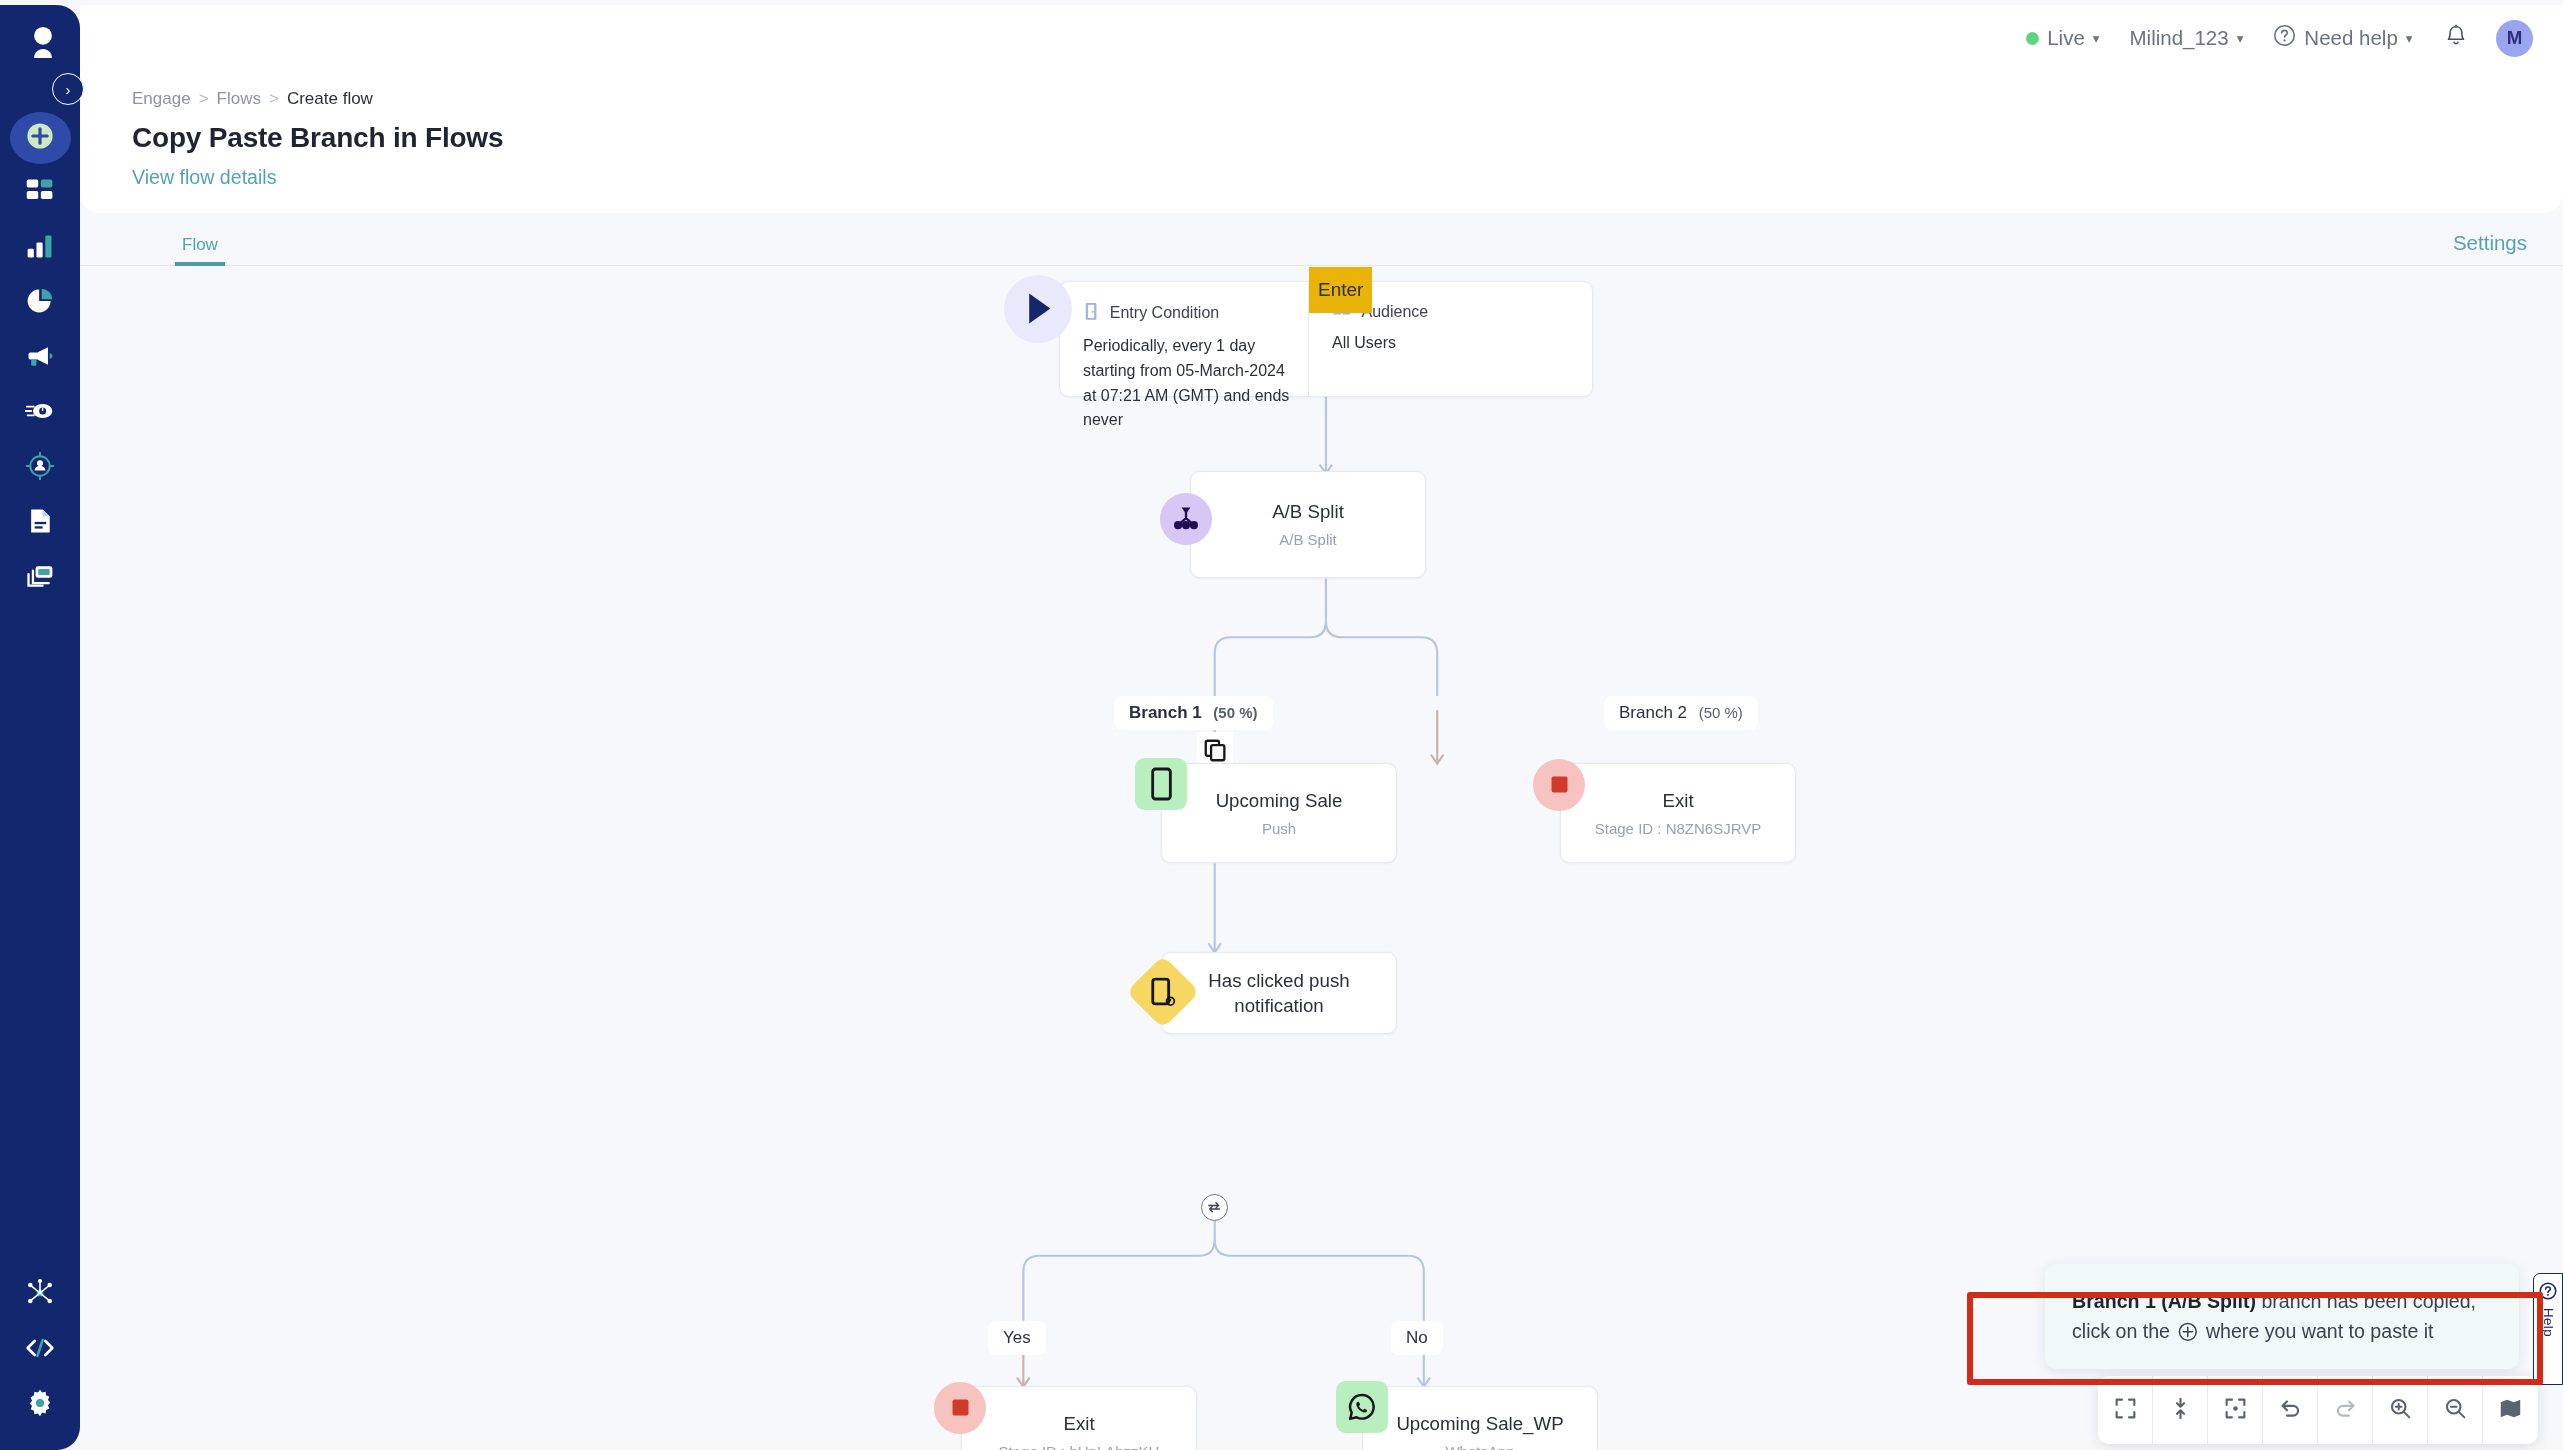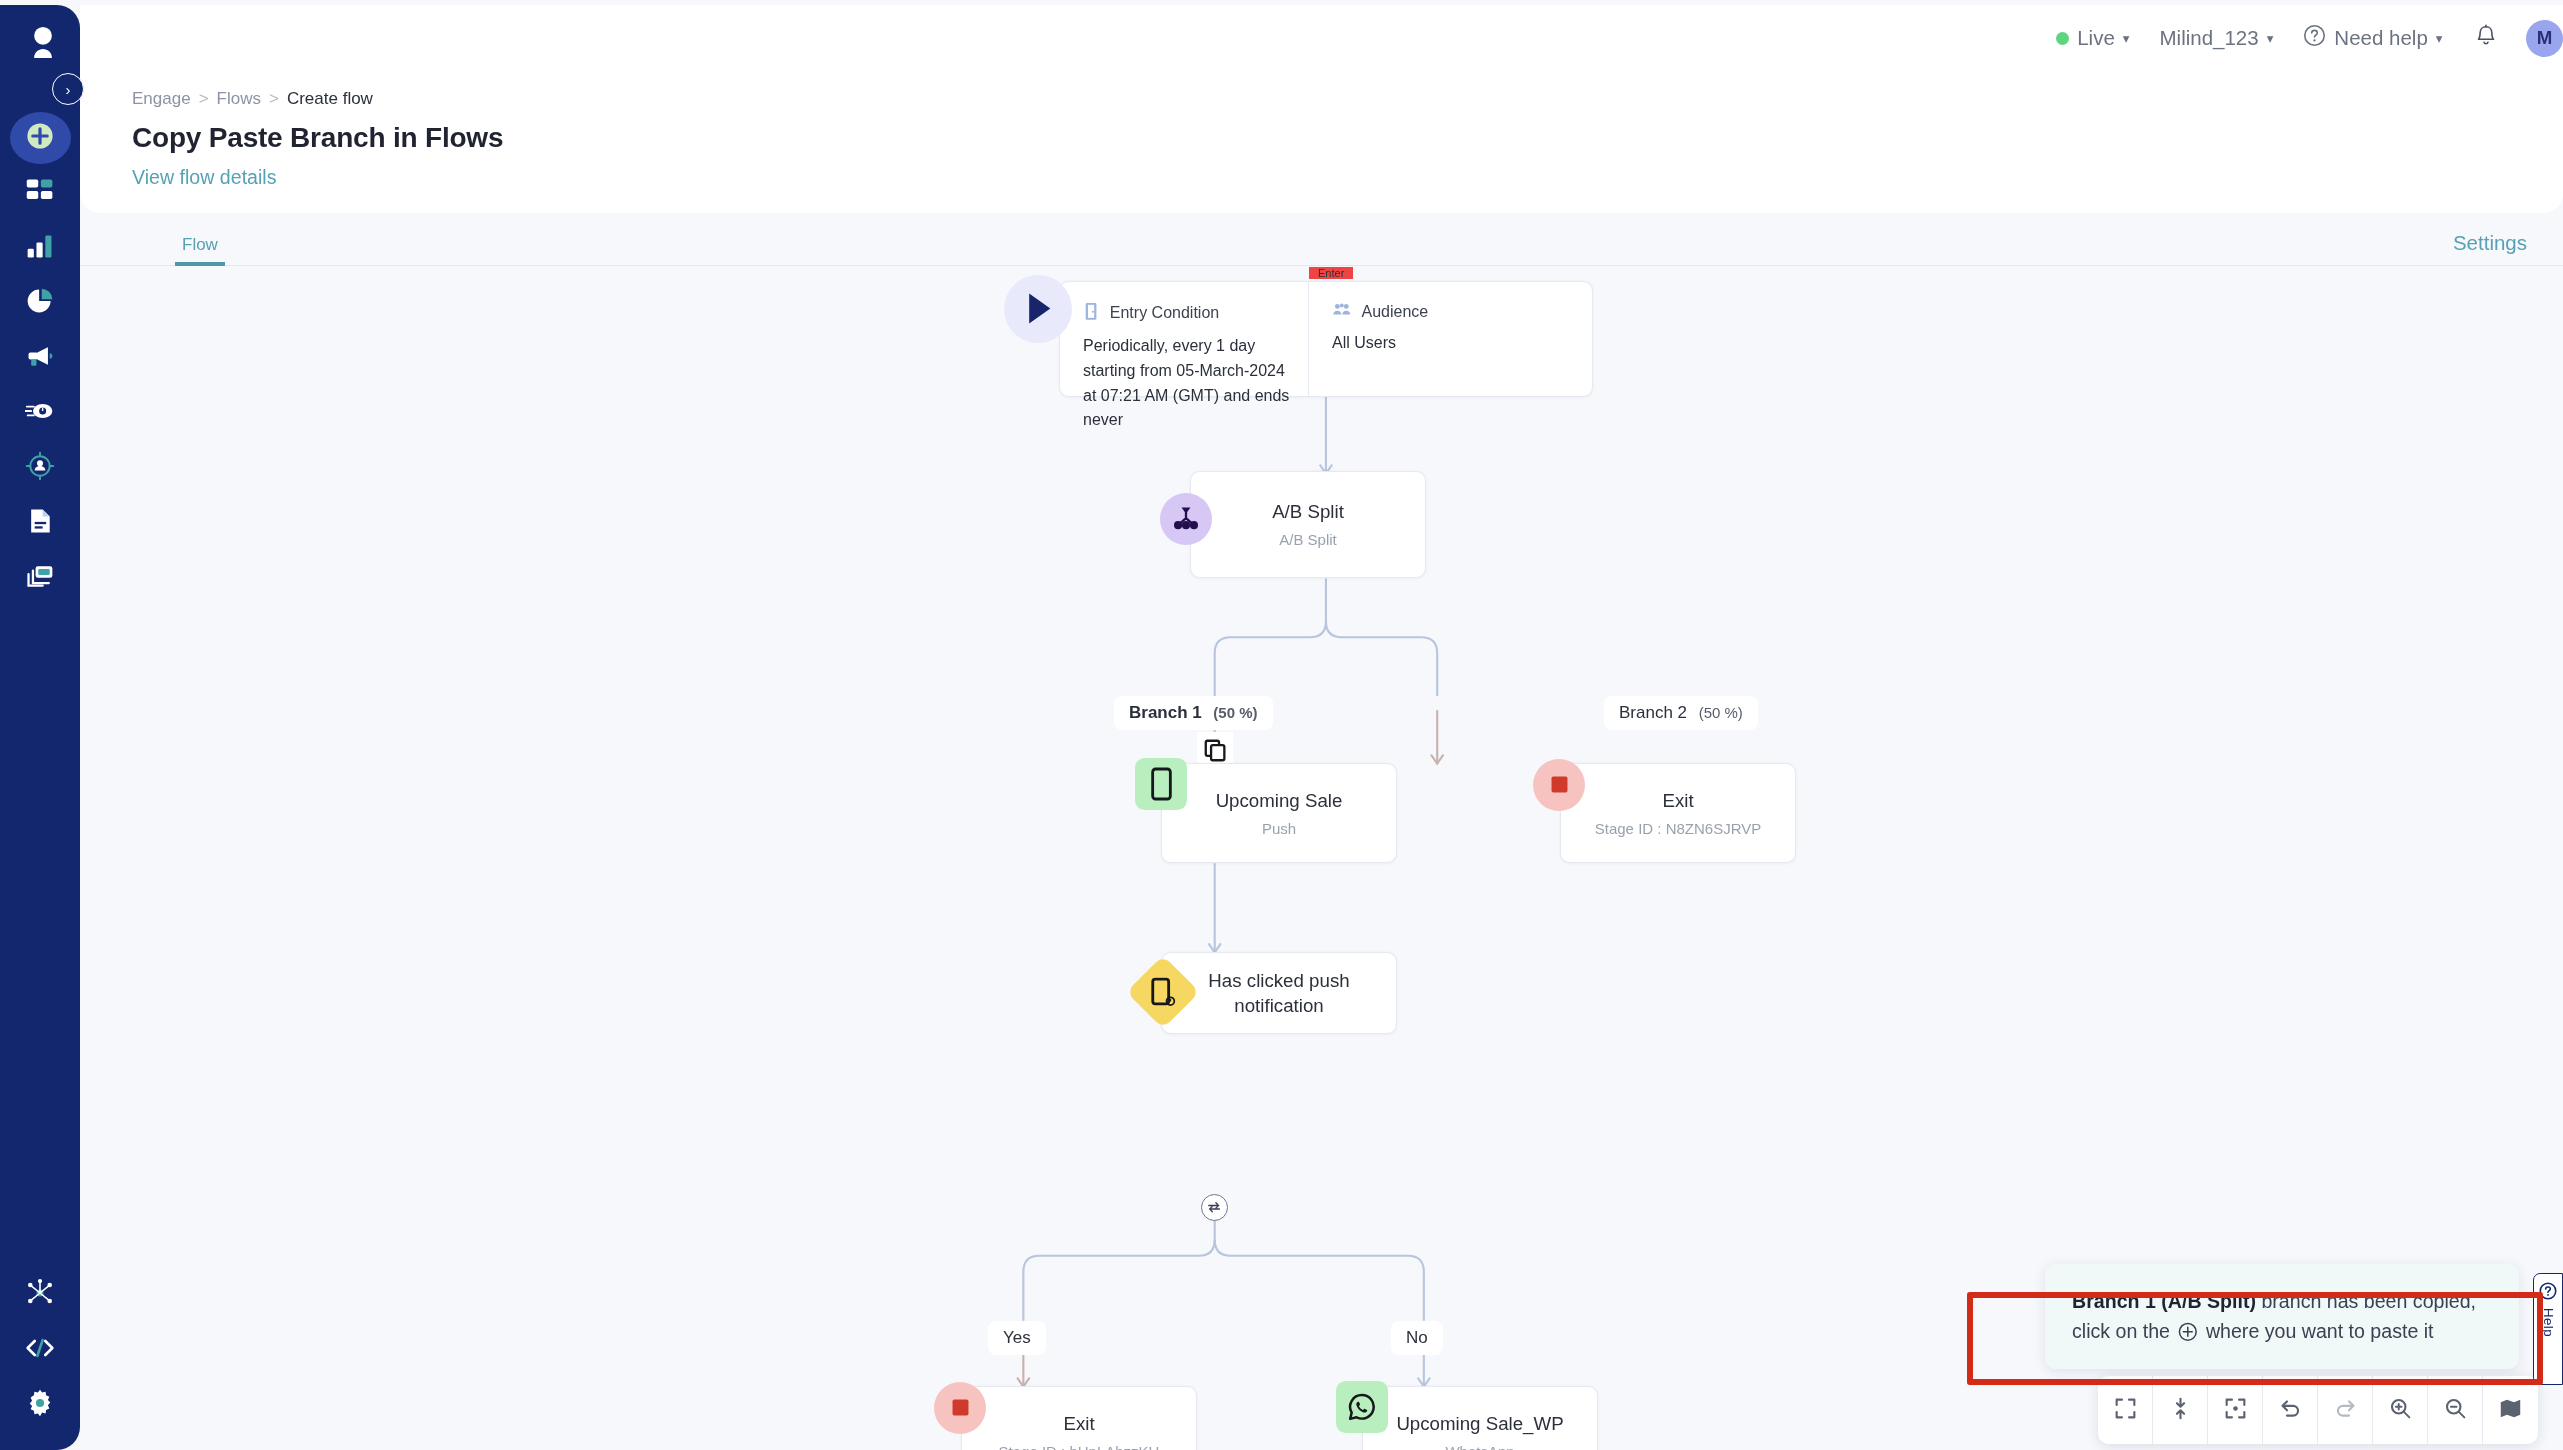--- a/index.html
+++ b/index.html
@@ -41,21 +41,21 @@
     background:#2f4aa8;
   }
   .rail-item svg { position: relative; z-index: 2; }
   .rail-bottom { position:absolute; left:0; bottom:18px; width:80px; }
 
   
   #topbar {
     position: absolute; left: 80px; top: 5.3px; right: 0; height: 66px;
     background: #ffffff;
     display: flex; align-items: center; justify-content: flex-end;
-    gap: 0;
+    padding-right: 30px; gap: 0;
     z-index: 30;
   }
   .tb-item {
     display: flex; align-items: center; gap: 8px;
     font-size: 20.5px; color: #6b7280; cursor: pointer;
     padding: 0 15px; white-space: nowrap;
   }
   .live-dot { width: 13.3px; height: 13.3px; border-radius: 50%; background: #5ed47f; }
   .caret { font-size: 13.3px; color:#6b7280; }
   .bell { padding: 0 16px; cursor: pointer; }
@@ -133,22 +133,22 @@
     display:flex; align-items:center; justify-content:center;
   }
   .entry-cols { display: flex; height: 100%; }
   .entry-col { padding: 19.6px 18px 0 23px; }
   .entry-col.left { width: 249px; }
   .entry-col.right { width: 285px; border-left: 0.9px solid #e6e9f0; }
   .entry-label { display:flex; align-items:center; gap:9.8px; font-size: 16px; color: #3c4250; }
   .entry-val { font-size: 16px; color: #2b303b; margin-top: 9.8px; line-height: 1.55; }
   .enter-badge {
     position: absolute; left: 249px; top: -15px;
-    background: #ef4444; padding: 0 9px;
-    font-size: 11px; color: #2b303b;
+    background: #eab308; padding: 12px 9px;
+    font-size: 19px; color: #2b303b;
   }
 
   .pill {
     position: absolute; background: #ffffff; border-radius: 8px;
     padding: 7.1px 15px; font-size: 17px; color: #2b303b;
     display: flex; align-items: baseline; gap: 11.6px; white-space: nowrap;
   }
   .pill .pct { font-size: 15px; color: #575d6a; }
 
   .badge-icon {

